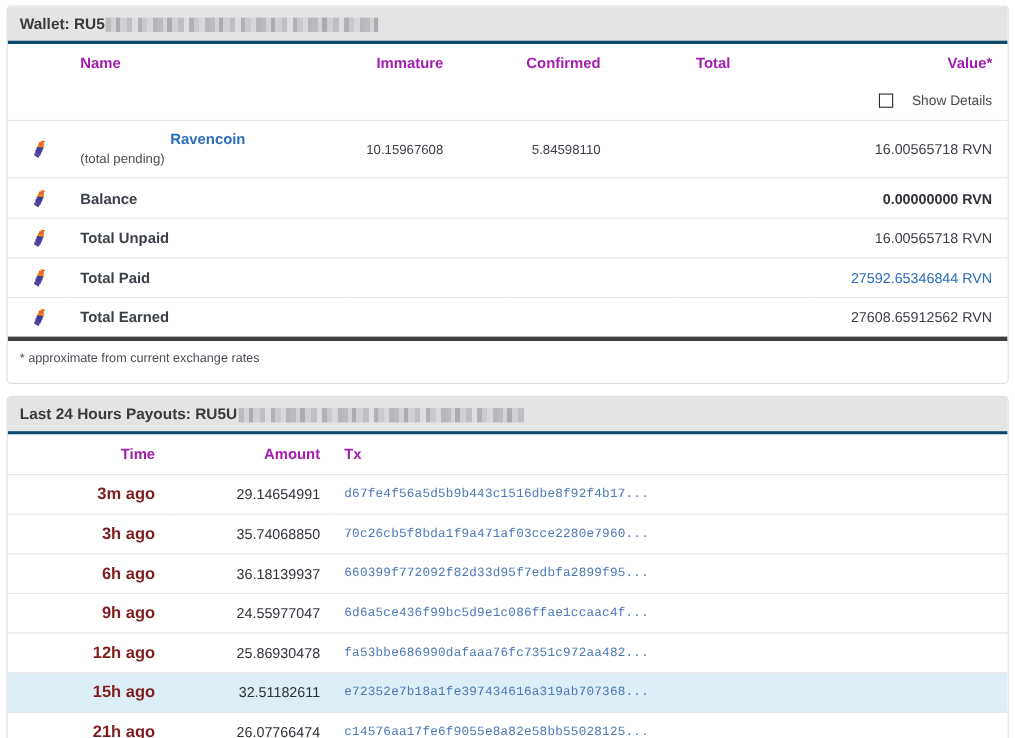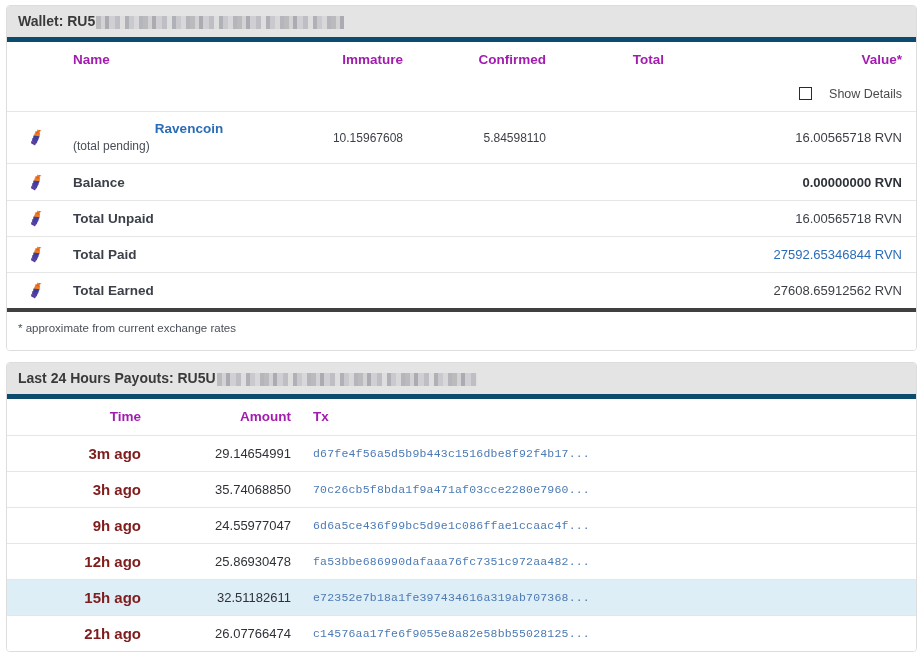--- a/index.html
+++ b/index.html
@@ -27,21 +27,21 @@
   .panel {
     border: 1px solid #dddddd;
     border-radius: 4px;
     background: #ffffff;
     overflow: hidden;
   }
   .panel + .panel { margin-top: 11px; }
 
   .panel-heading {
     background: #e4e4e4;
-    border-bottom: 5px solid #0c4a6e;
+    border-bottom: 3px solid #0c4a6e;
     padding: 8px 11px 9px 11px;
     font-size: 14px;
     font-weight: bold;
     color: #3a3a3a;
     display: flex;
     align-items: center;
     line-height: 1;
   }
   .panel-heading .label { white-space: nowrap; }
   .addr-mask {
@@ -106,21 +106,21 @@
 
   .row-details td {
     border-top: none;
     padding-top: 6px;
     padding-bottom: 6px;
     height: 21px;
   }
   .details-cell { text-align: right; padding-right: 14px; }
   .show-details-wrap {
     display: inline-flex;
-    align-items: flex-start;
+    align-items: flex-end;
     gap: 17px;
     font-size: 12.5px;
     color: #4a4a4a;
   }
   .cbox {
     width: 13px;
     height: 13px;
     border: 1.6px solid #2b2b2b;
     background: #ffffff;
     display: inline-block;
@@ -372,20 +372,25 @@
               <td class="p-time">3m ago</td>
               <td class="p-amount">29.14654991</td>
               <td class="p-tx"><a class="tx-link" href="#">d67fe4f56a5d5b9b443c1516dbe8f92f4b17...</a></td>
             </tr>
             <tr class="">
               <td class="p-time">3h ago</td>
               <td class="p-amount">35.74068850</td>
               <td class="p-tx"><a class="tx-link" href="#">70c26cb5f8bda1f9a471af03cce2280e7960...</a></td>
             </tr>
             <tr class="">
+              <td class="p-time">6h ago</td>
+              <td class="p-amount">36.18139937</td>
+              <td class="p-tx"><a class="tx-link" href="#">660399f772092f82d33d95f7edbfa2899f95...</a></td>
+            </tr>
+            <tr class="">
               <td class="p-time">9h ago</td>
               <td class="p-amount">24.55977047</td>
               <td class="p-tx"><a class="tx-link" href="#">6d6a5ce436f99bc5d9e1c086ffae1ccaac4f...</a></td>
             </tr>
             <tr class="">
               <td class="p-time">12h ago</td>
               <td class="p-amount">25.86930478</td>
               <td class="p-tx"><a class="tx-link" href="#">fa53bbe686990dafaaa76fc7351c972aa482...</a></td>
             </tr>
             <tr class="highlight">

